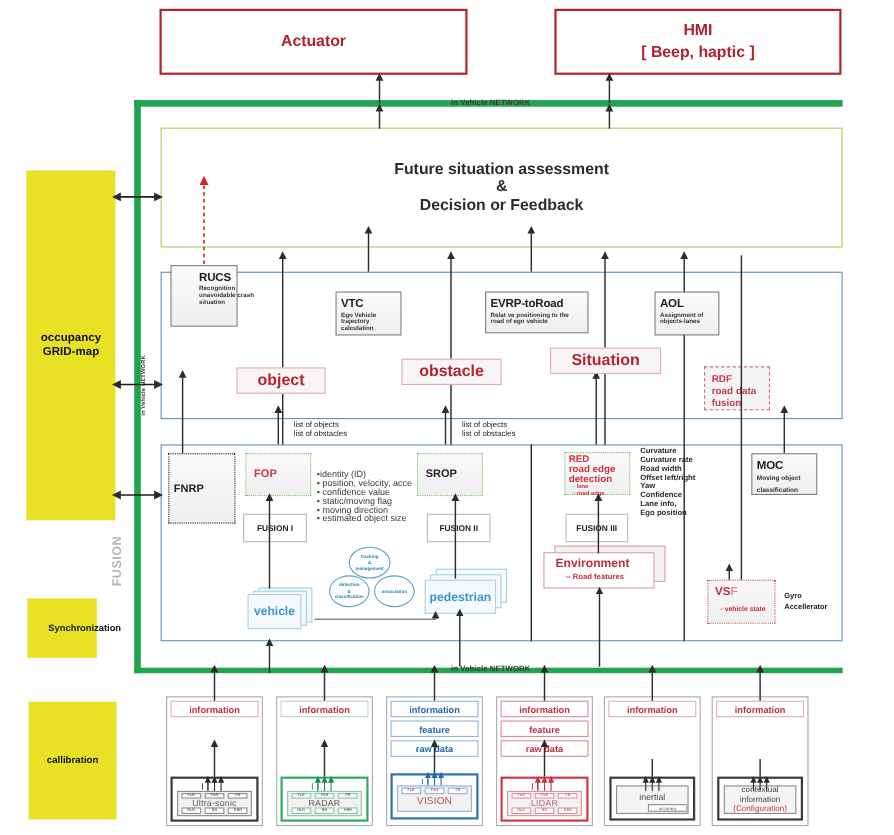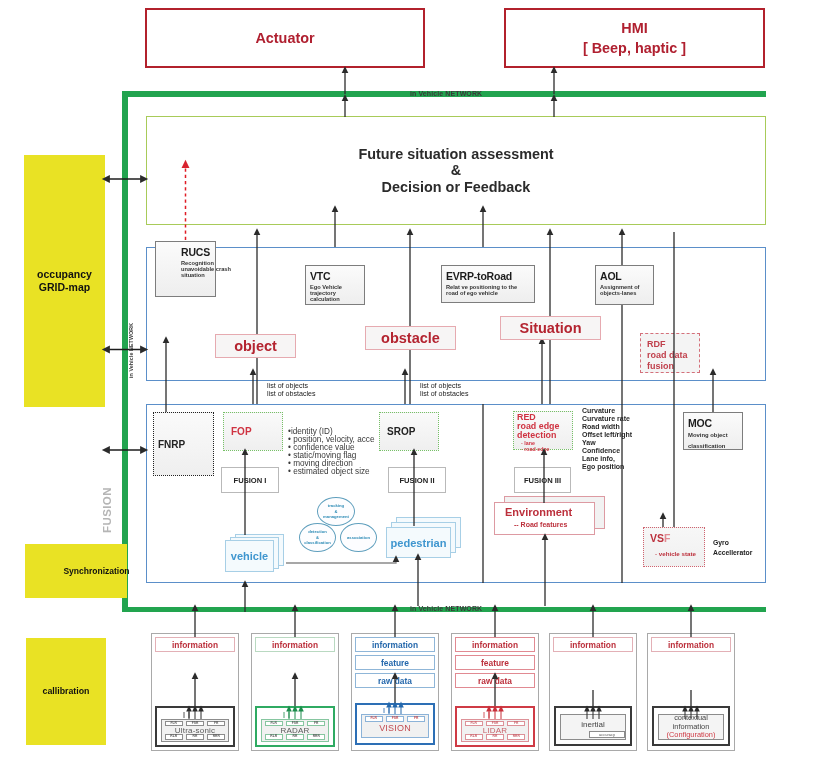--- a/index.html
+++ b/index.html
@@ -52,25 +52,25 @@
        color:#2b2b2b;font-weight:bold;font-size:14.4px;line-height:16.5px;">
     <div>Future situation assessment</div>
     <div>&amp;</div>
     <div>Decision or Feedback</div>
   </div>
 
   <div class="abs" style="left:146px;top:247px;width:620px;height:134px;border:1.2px solid #5b8fc9;background:transparent;"></div>
 
   <div class="abs" style="left:146px;top:404px;width:620px;height:179px;border:1.2px solid #5b8fc9;background:transparent;"></div>
 
-  <div class="abs yellow ctr col" style="left:24px;top:155px;width:81px;height:252px;">
+  <div class="abs yellow ctr col" style="left:24px;top:155px;width:81px;height:318px;">
     <div>occupancy</div>
     <div>GRID-map</div>
   </div>
-  <div class="abs yellow ctr" style="left:25px;top:544px;width:102px;height:54px;font-size:8.5px;padding-left:41px;">
+  <div class="abs yellow ctr" style="left:25px;top:544px;width:63px;height:54px;font-size:8.5px;padding-left:41px;">
     <span>Synchronization</span>
   </div>
   <div class="abs yellow ctr" style="left:26px;top:638px;width:80px;height:107px;font-size:8.8px;">
     <span>callibration</span>
   </div>
   <div class="abs" style="left:101px;top:533px;color:#b5b5b5;font-size:11.5px;font-weight:bold;letter-spacing:0.4px;
        transform:rotate(-90deg);transform-origin:0 0;white-space:nowrap;">FUSION</div>
 
   <div class="abs modbox" style="left:155px;top:241px;width:61px;height:56px;padding-left:25px;">
     <div class="modtitle">RUCS</div>

